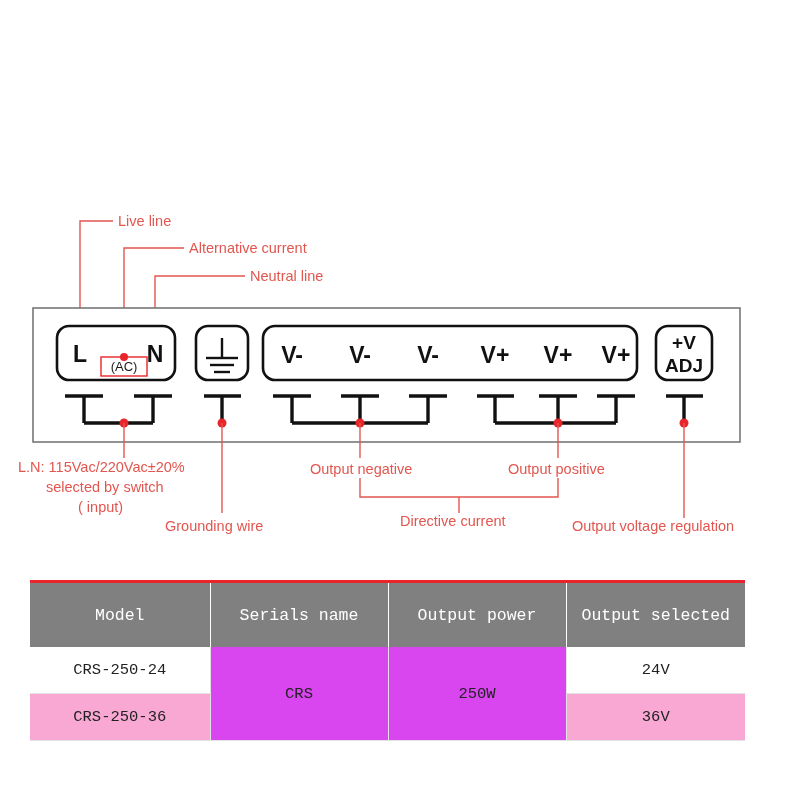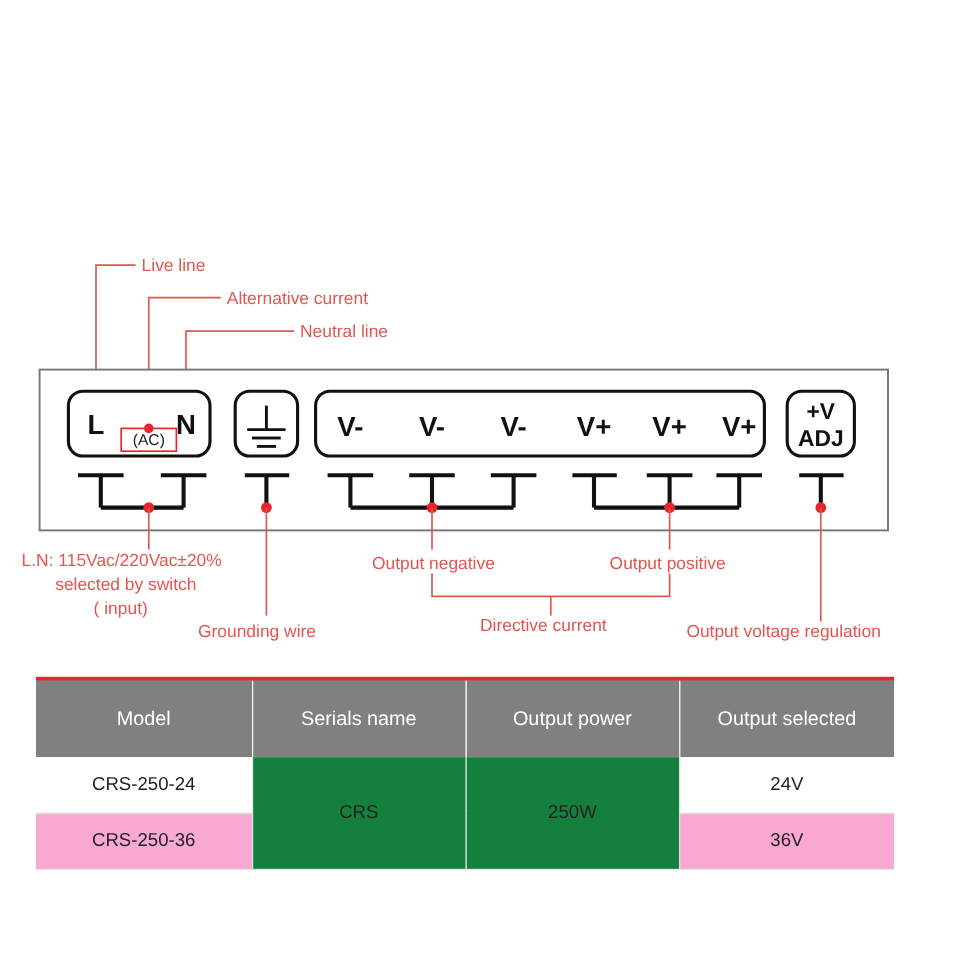--- a/index.html
+++ b/index.html
@@ -47,25 +47,25 @@
   .ac-text {
     font-family: "Liberation Sans", sans-serif;
     font-size: 13px;
     fill: #1a1a1a;
   }
 
   
   #spec-table {
     position: absolute;
     left: 30px;
-    top: 564px;
+    top: 580px;
     width: 715px;
     border-collapse: collapse;
     table-layout: fixed;
-    font-family: Liberation Sans, sans-serif;
+    font-family: Liberation Mono, monospace;
     border-top: 3px solid #e8252a;
   }
   #spec-table th {
     background: #808080;
     color: #ffffff;
     font-weight: normal;
     font-size: 16.5px;
     height: 62px;
     border-right: 1px solid #ffffff;
     text-align: center;
@@ -77,21 +77,21 @@
     color: #222222;
     height: 44px;
     text-align: center;
     vertical-align: middle;
     border-right: 1px solid #e3e3e3;
     border-bottom: 1px solid #e3e3e3;
     background: #ffffff;
   }
   #spec-table td:last-child { border-right: none; }
   #spec-table tr.alt td.shaded { background: #f9a8d4; }
-  #spec-table td.merged { background: #15803d; }
+  #spec-table td.merged { background: #d946ef; }
 </style>
 </head>
 <body>
 
 <div id="stage">
 
   <svg id="diagram" viewBox="0 0 800 800">
 
     <g>
       <path d="M 80 345 L 80 221 L 113 221" stroke="#e2564f" stroke-width="1.4" fill="none"></path>

